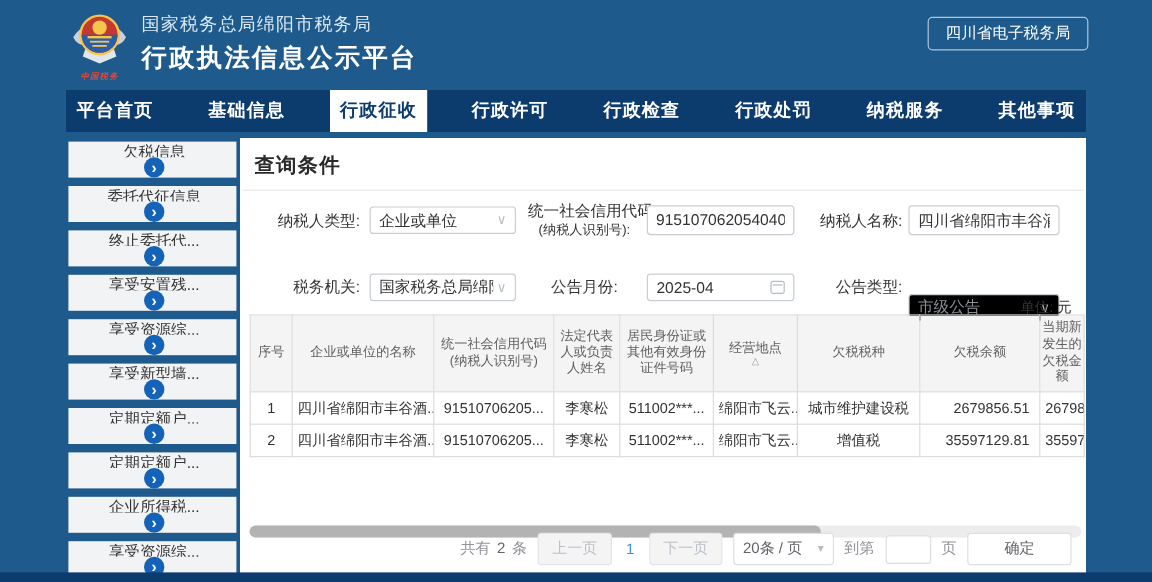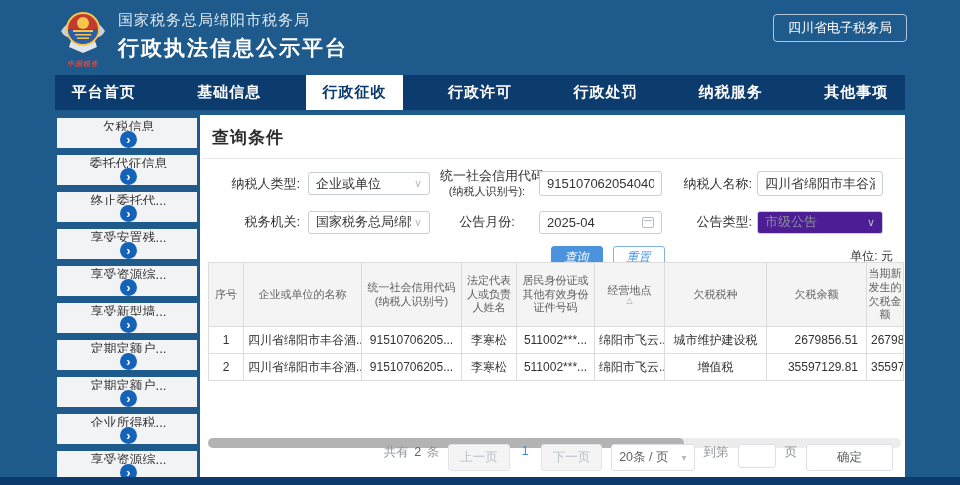--- a/index.html
+++ b/index.html
@@ -44,21 +44,21 @@
   .lab2{width:94px;margin-left:10px;text-align:center;line-height:1.15;}
   .lab2 .sub{font-size:11px;}
   .lab3{width:88px;margin-left:2px;}
   .ctrl{height:23px;border:1px solid #c9ced4;border-radius:3px;background:#fff;display:flex;align-items:center;padding:0 7px;font-size:13px;color:#333;overflow:hidden;white-space:nowrap;}
   .ctrl.select{justify-content:space-between;cursor:pointer;}
   .ctrl .val{overflow:hidden;white-space:nowrap;flex:1;}
   .caret{color:#b6bcc4;font-size:11px;margin-left:3px;flex:none;}
   .c1{width:122px;margin-left:8px;}
   .c2{width:123px;margin-left:5px;}
   .c3{width:126px;margin-left:5px;}
-  .ctrl.disabled{background:#4c1d95;color:#8a8f96;}
+  .ctrl.disabled{background:#000000;color:#8a8f96;margin-top:34px;}
   input.text-input{height:25px;border:1px solid #c9ced4;border-radius:3px;padding:0 7px;font-size:13px;color:#333;font-family:inherit;}
   .cal-icon{width:12px;height:11px;border:1px solid #b6bcc4;border-radius:2px;position:relative;flex:none;margin-left:4px;}
   .cal-icon:before{content:"";position:absolute;left:1px;right:1px;top:2px;border-top:1px solid #b6bcc4;}
 
   .btn-row{display:flex;justify-content:center;gap:10px;margin:2px 0 0 110px;}
   .btn{height:23px;padding:0 13px;border-radius:3px;font-size:12px;display:flex;align-items:center;cursor:pointer;font-style:italic;}
   .btn-primary{background:var(--primary-btn);color:#fff;border:1px solid var(--primary-btn);}
   .btn-ghost{background:#fff;color:#4b94dd;border:1px solid #7fb1e6;}
 
   .unit-note{position:absolute;right:12px;top:133px;font-size:12px;color:#333;}
@@ -70,21 +70,21 @@
   th{background:#f4f4f4;color:#5f5f5f;font-size:11px;font-weight:normal;line-height:1.25;padding:4px 1px;text-align:center;vertical-align:middle;}
   td{height:27px;font-size:12px;color:#333;text-align:center;padding:0 4px;white-space:nowrap;}
   td.num{text-align:right;padding-right:8px;}
   .sort-caret{display:block;font-size:8px;color:#9aa0a6;line-height:1;}
 
   
   .hscroll{position:absolute;left:8px;top:323px;width:693px;height:10px;background:#ececec;border-radius:5px;}
   .hscroll-thumb{position:absolute;left:0;top:0;height:10px;width:476px;background:#b3b3b3;border-radius:5px;cursor:grab;}
 
   
-  .pager{position:absolute;right:12px;bottom:7px;display:flex;gap:9px;font-size:12.5px;color:#909399;}
+  .pager{position:absolute;right:12px;bottom:7px;display:flex;align-items:center;gap:9px;font-size:12.5px;color:#909399;}
   .pg-total b{color:#606266;font-weight:normal;padding:0 2px;}
   .pg-btn{background:#f4f4f5;color:#bcc0c8;border:1px solid #e2e5ea;border-radius:3px;padding:4px 11px;cursor:not-allowed;}
   .pg-num{color:var(--link-blue);padding:0 3px;cursor:pointer;}
   .pg-size{background:#fff;border:1px solid #dcdfe6;border-radius:3px;padding:4px 7px;color:#606266;display:flex;align-items:center;gap:10px;cursor:pointer;}
   .pg-size .caret{font-size:10px;}
   .goto-input{width:38px;height:24px;border:1px solid #dcdfe6;border-radius:3px;padding:0 4px;font-size:12.5px;}
   .pg-confirm{background:#fff;border:1px solid #dcdfe6;border-radius:3px;padding:4px 30px;color:#606266;cursor:pointer;}
 
   .footer-strip{position:absolute;left:0;bottom:0;width:960px;height:8px;background:var(--nav-bg);z-index:5;}
 </style>
@@ -114,20 +114,21 @@
       <div class="platform-name">行政执法信息公示平台</div>
     </div>
     <div class="etax-btn">四川省电子税务局</div>
   </div>
 
   <div class="nav">
       <div class="nav-tab">平台首页</div>
       <div class="nav-tab">基础信息</div>
       <div class="nav-tab active">行政征收</div>
       <div class="nav-tab">行政许可</div>
+      <div class="nav-tab">行政检查</div>
       <div class="nav-tab">行政处罚</div>
       <div class="nav-tab">纳税服务</div>
       <div class="nav-tab">其他事项</div>
     </div>
 
   <div class="sidebar">
       <div class="side-item">
         <span class="side-label">欠税信息</span>
         <span class="side-arrow">›</span>
       </div>

